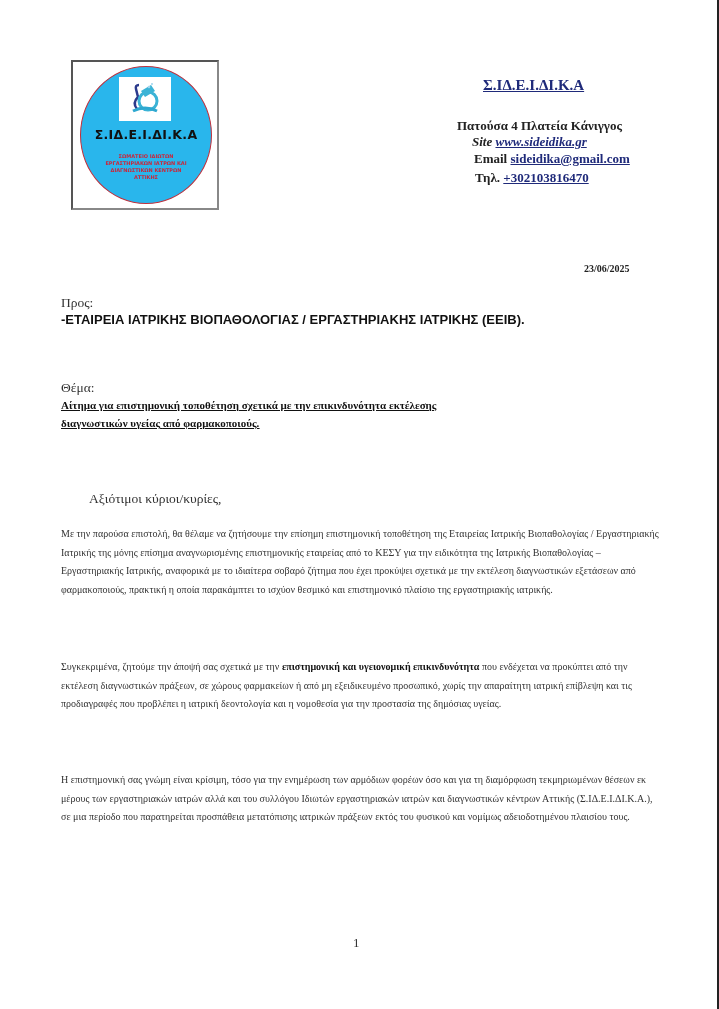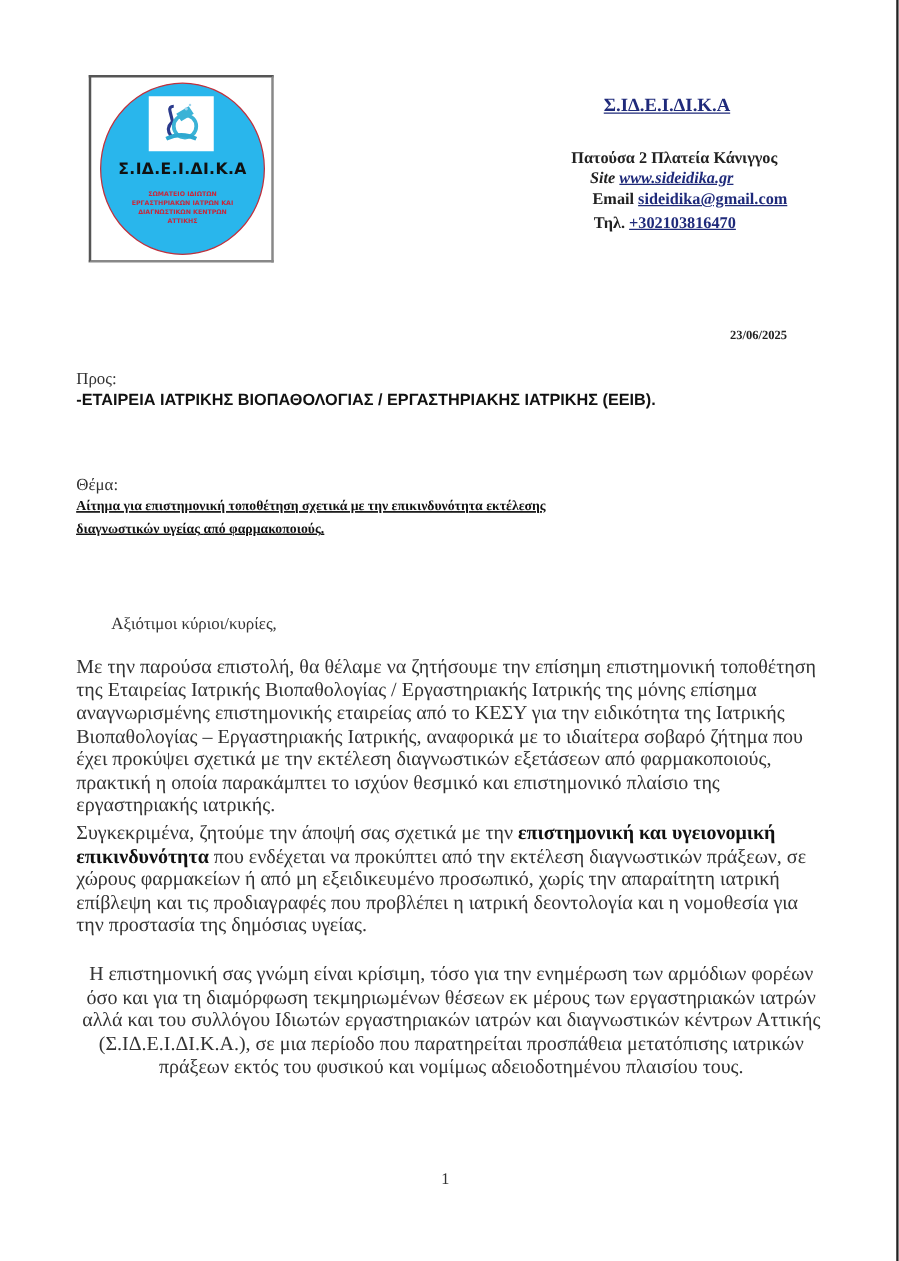--- a/index.html
+++ b/index.html
@@ -138,27 +138,27 @@
     font-size: 11px;
     line-height: 18px;
     color: #111111;
     text-decoration: underline;
     width: 520px;
   }
   .subject-text span { text-decoration: underline; }
   .greeting { top: 490px; margin-left: 28px; }
   .para {
     width: 600px;
-    font-size: 16px;
+    font-size: 10px;
     line-height: 18.5px;
     color: #333333;
   }
   .p1 { top: 525px; }
   .p2 { top: 658px; }
-  .p3 { top: 771px; text-align: center; }
+  .p3 { top: 771px; }
   .para b { color: #111111; }
 
   .page-number {
     position: absolute;
     left: 353px;
     top: 935px;
     font-size: 13px;
     color: #333333;
   }
 </style>
@@ -184,21 +184,21 @@
       <div>ΣΩΜΑΤΕΙΟ ΙΔΙΩΤΩΝ</div>
       <div>ΕΡΓΑΣΤΗΡΙΑΚΩΝ ΙΑΤΡΩΝ ΚΑΙ</div>
       <div>ΔΙΑΓΝΩΣΤΙΚΩΝ ΚΕΝΤΡΩΝ</div>
       <div>ΑΤΤΙΚΗΣ</div>
     </div>
   </div>
 </div>
 
 <div class="org-name">Σ.ΙΔ.Ε.Ι.ΔΙ.Κ.Α</div>
 
-<div class="contact addr">Πατούσα 2 Πλατεία Κάνιγγος</div>
+<div class="contact addr">Πατούσα 4 Πλατεία Κάνιγγος</div>
 
 <div class="contact site">
   <span>Site</span>
   <span class="link">www.sideidika.gr</span>
 </div>
 
 <div class="contact email">
   <span>Email</span>
   <span class="link">sideidika@gmail.com</span>
 </div>

